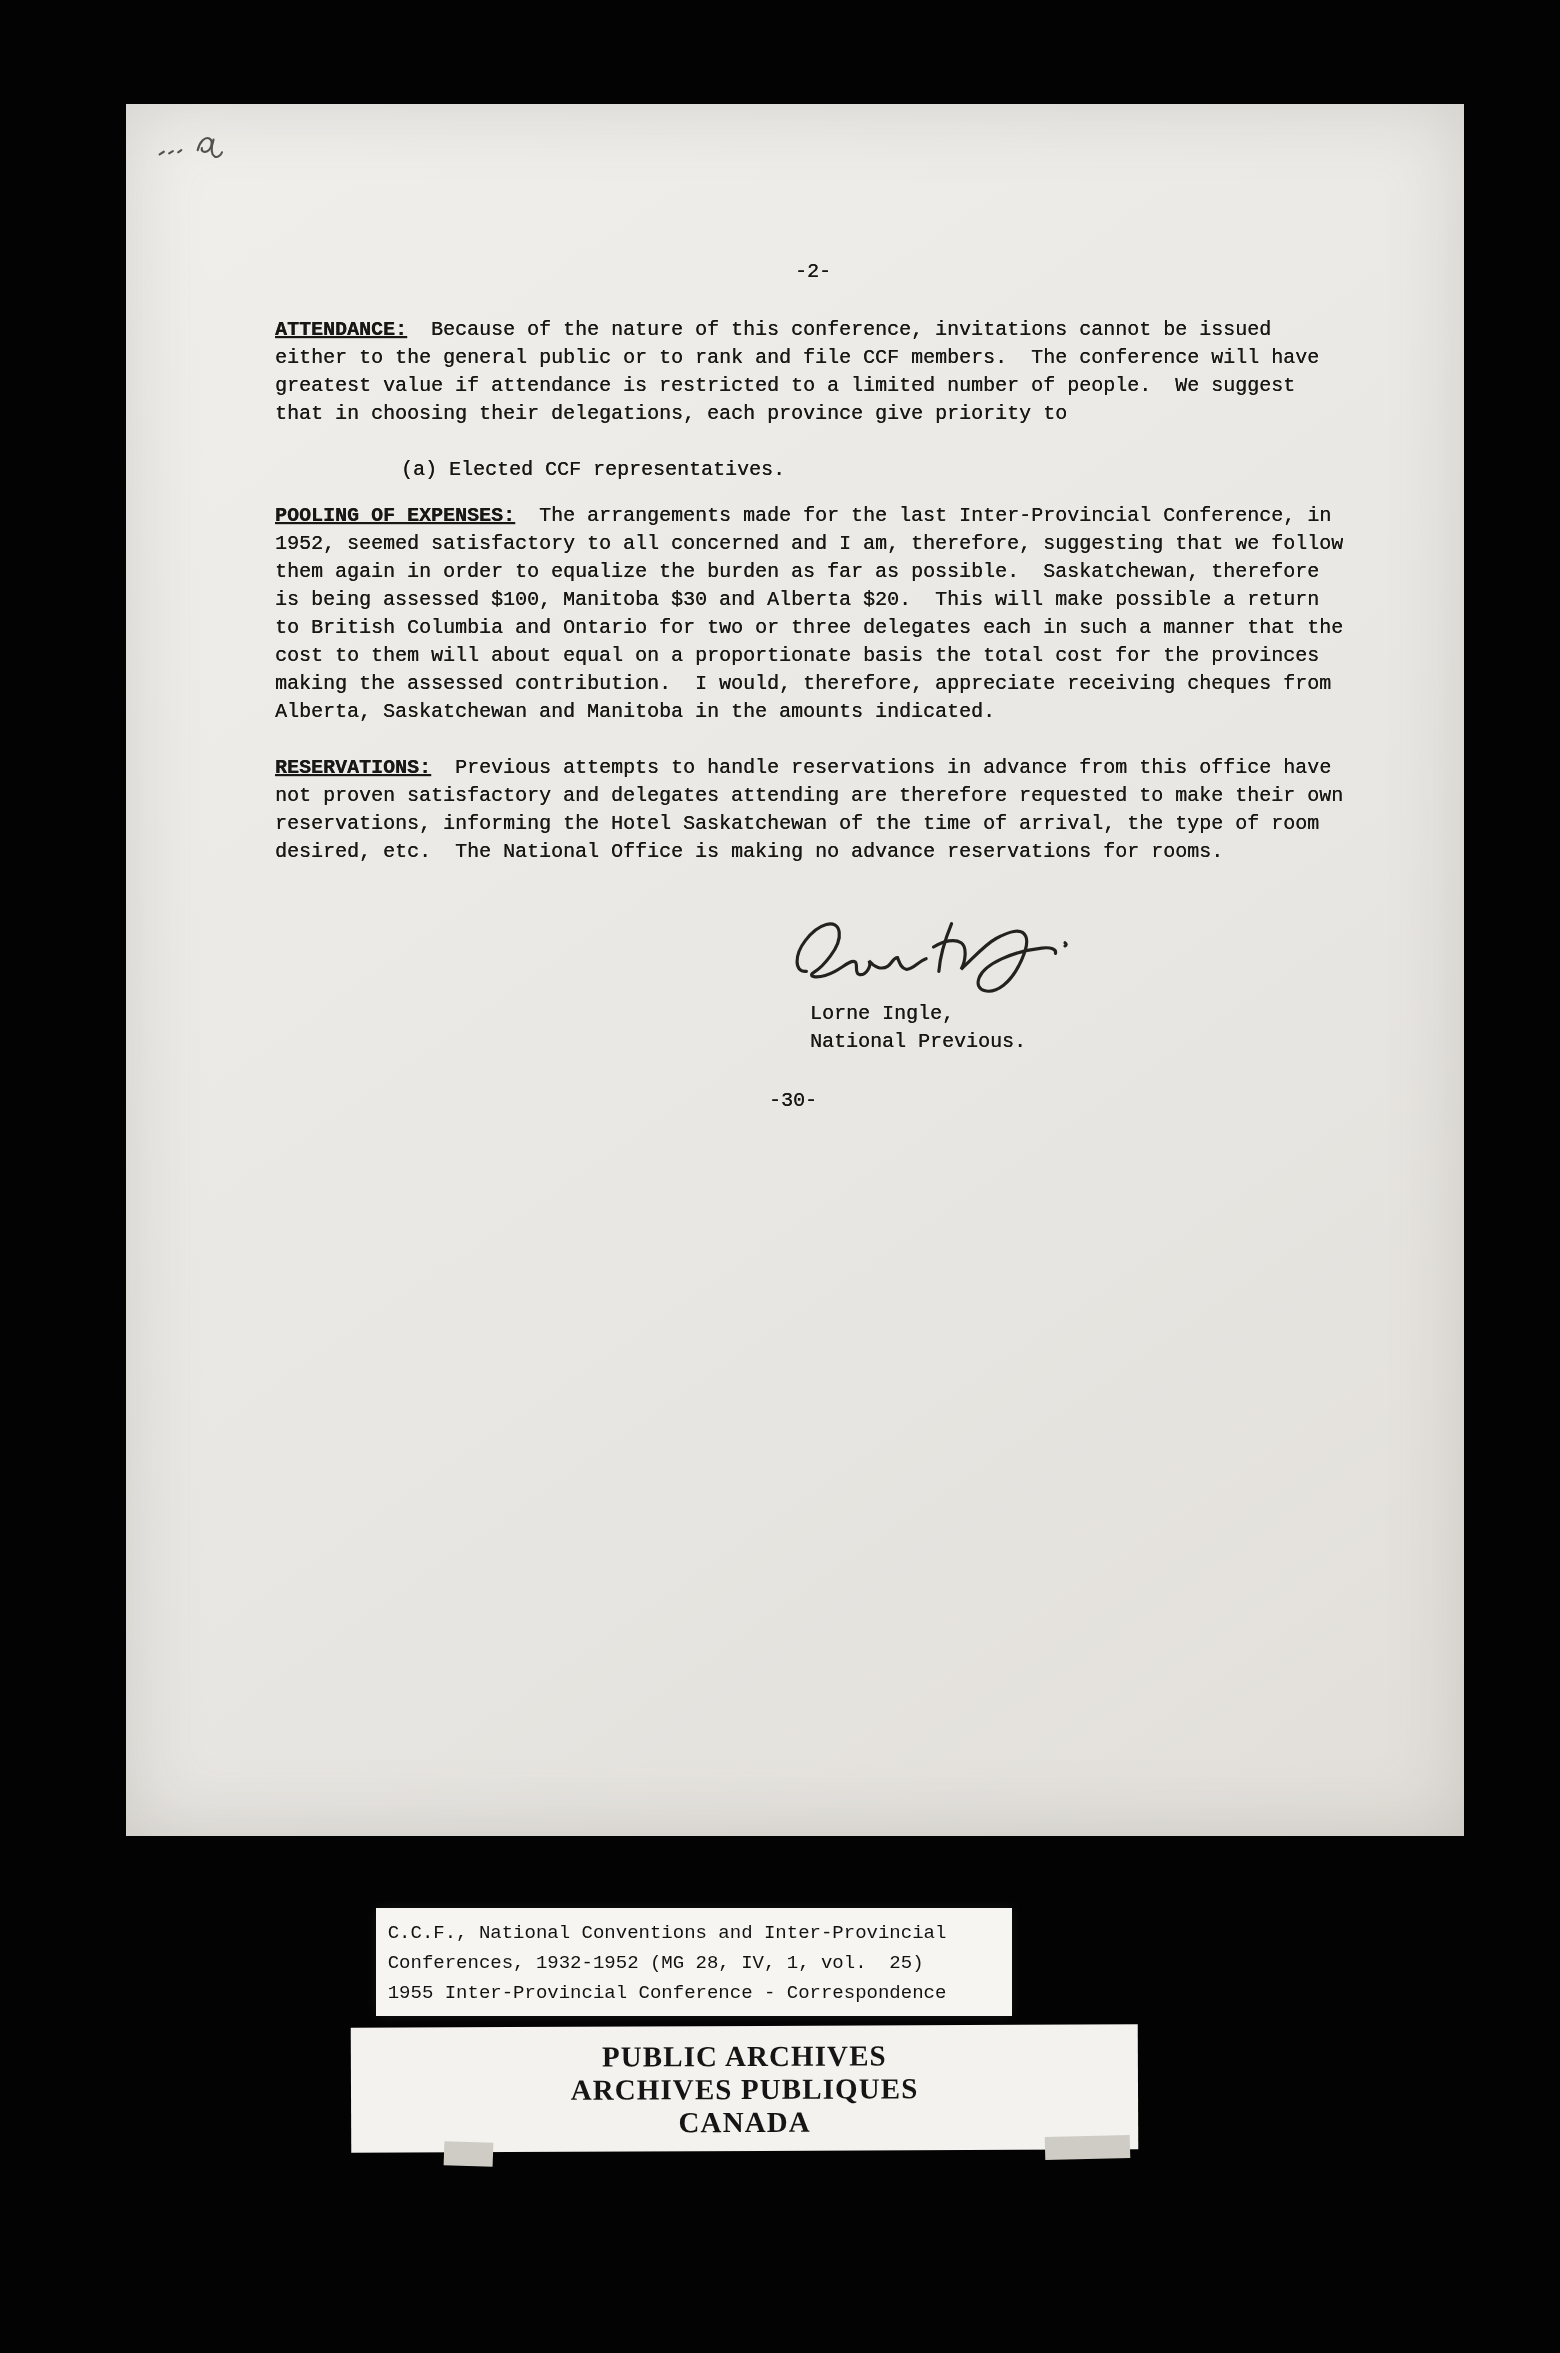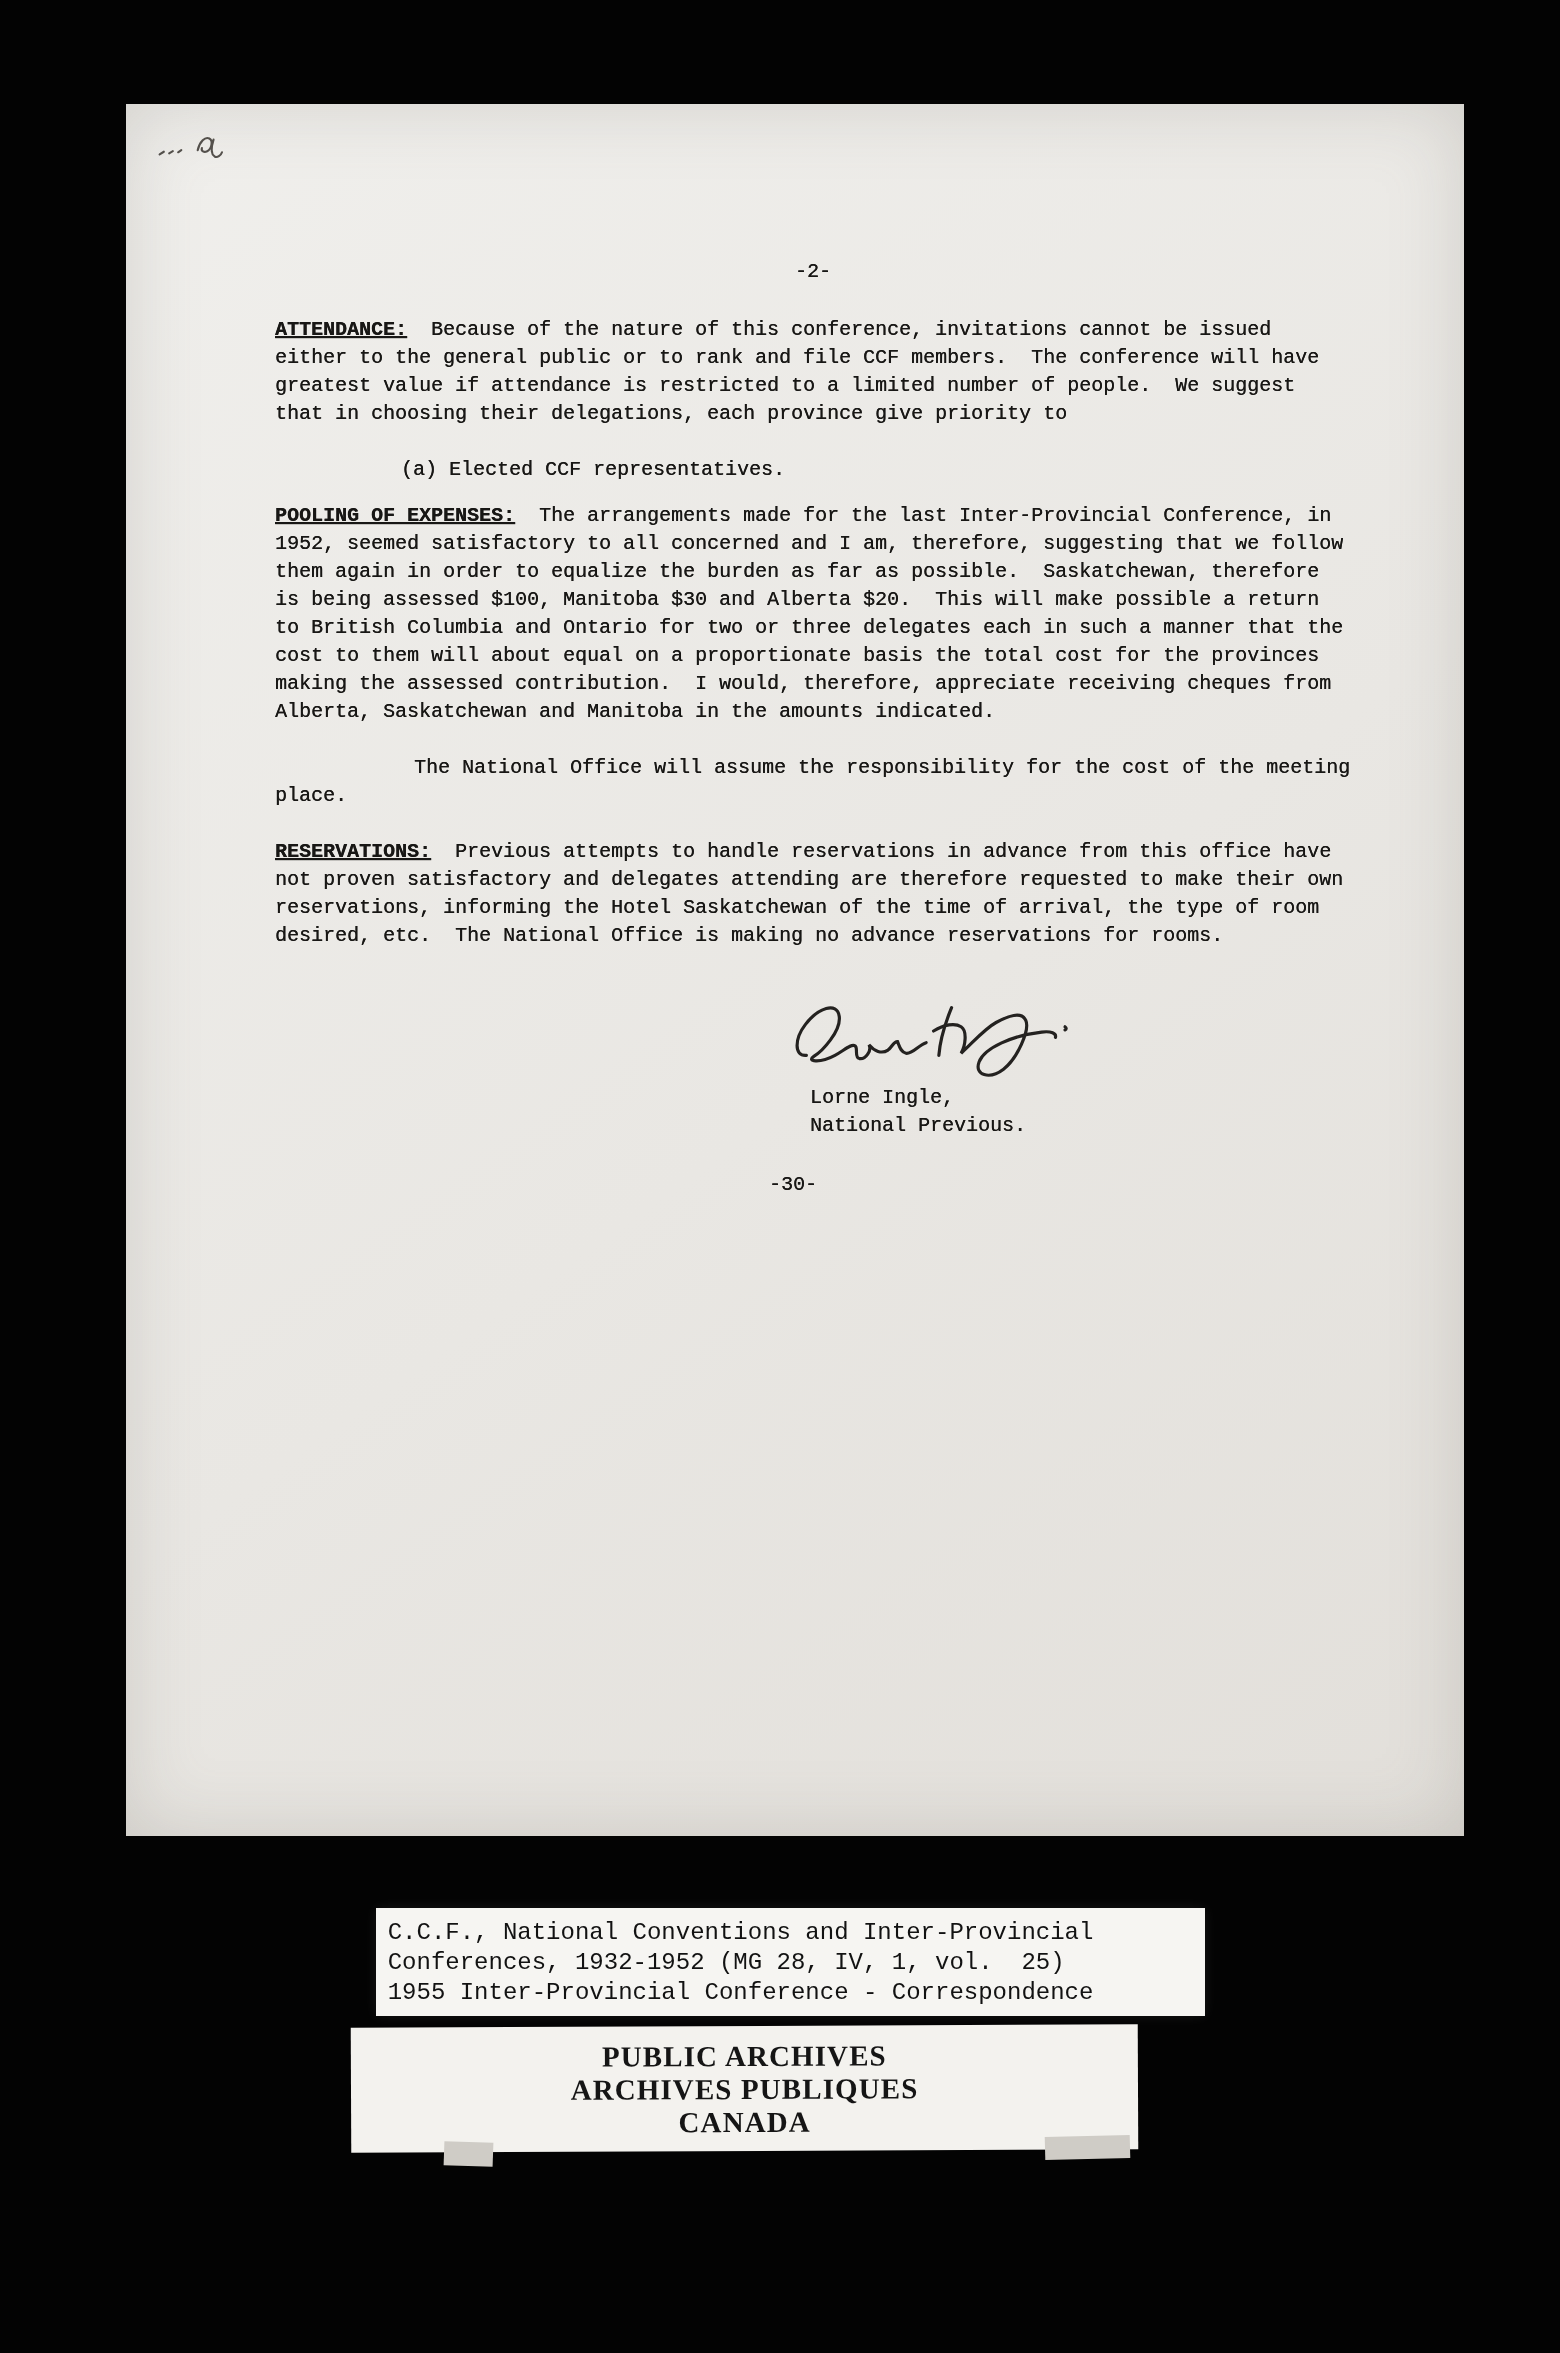--- a/index.html
+++ b/index.html
@@ -68,26 +68,26 @@
   .hand-mark {
     position: absolute;
     left: 26.5px;
     top: 25.4px;
     opacity: 0.85;
   }
   .label1 {
     position: absolute;
     left: 376px;
     top: 1908px;
-    width: 829px;
+    width: 636px;
     background: #f6f5f2;
     box-sizing: border-box;
     padding: 9.5px 4.2px 8.5px 11.7px;
     color: #121212;
-    font-size: 24px;
+    font-size: 19px;
     line-height: 30px;
     box-shadow: 0 0 12.7px rgba(255,255,255,0.08);
   }
   .label1 div { white-space: pre; }
   .label2 {
     position: absolute;
     left: 351px;
     top: 2026px;
     width: 787px;
     background: #f3f2ee;
@@ -124,21 +124,20 @@
     <div class="page-num">-2-</div>
 
     <p><span class="hd">ATTENDANCE:</span><span>  Because of the nature of this conference, invitations cannot be issued either to the general public or to rank and file CCF members.  The conference will have greatest value if attendance is restricted to a limited number of people.  We suggest that in choosing their delegations, each province give priority to</span></p>
 
     <div class="list">
       <div>(a) Elected CCF representatives.</div>
     </div>
 
     <p><span class="hd">POOLING OF EXPENSES:</span><span>  The arrangements made for the last Inter-Provincial Conference, in 1952, seemed satisfactory to all concerned and I am, therefore, suggesting that we follow them again in order to equalize the burden as far as possible.  Saskatchewan, therefore is being assessed $100, Manitoba $30 and Alberta $20.  This will make possible a return to British Columbia and Ontario for two or three delegates each in such a manner that the cost to them will about equal on a proportionate basis the total cost for the provinces making the assessed contribution.  I would, therefore, appreciate receiving cheques from Alberta, Saskatchewan and Manitoba in the amounts indicated.</span></p>
 
-    <p class="indent-first">The National Office will assume the responsibility for the cost of the meeting place.</p>
 
     <p><span class="hd">RESERVATIONS:</span><span>  Previous attempts to handle reservations in advance from this office have not proven satisfactory and delegates attending are therefore requested to make their own reservations, informing the Hotel Saskatchewan of the time of arrival, the type of room desired, etc.  The National Office is making no advance reservations for rooms.</span></p>
 
     <div class="closing">
 
       <svg class="sig" width="297" height="106" viewBox="0 0 560 200">
         <g stroke="#242220" stroke-width="6" fill="none" stroke-linecap="round">
           <path d="M42,146 C18,148 20,114 40,88 C64,56 100,44 104,72 C108,100 72,138 56,148 C42,157 66,162 96,146 C114,136 126,124 134,128 C140,132 132,150 142,152 C154,154 166,136 160,126 C170,138 184,144 196,136 C204,130 206,120 214,120 C218,130 220,140 230,142 C242,144 254,126 268,122"></path>
           <path d="M316,56 C302,90 294,120 292,146"></path>
           <path d="M282,100 C302,88 322,84 334,92 C346,100 342,128 334,142 C358,120 378,96 400,84 C422,72 448,62 456,80 C464,98 440,152 414,172 C388,192 358,184 368,158 C378,132 432,108 486,102 C504,100 514,104 512,112"></path>

